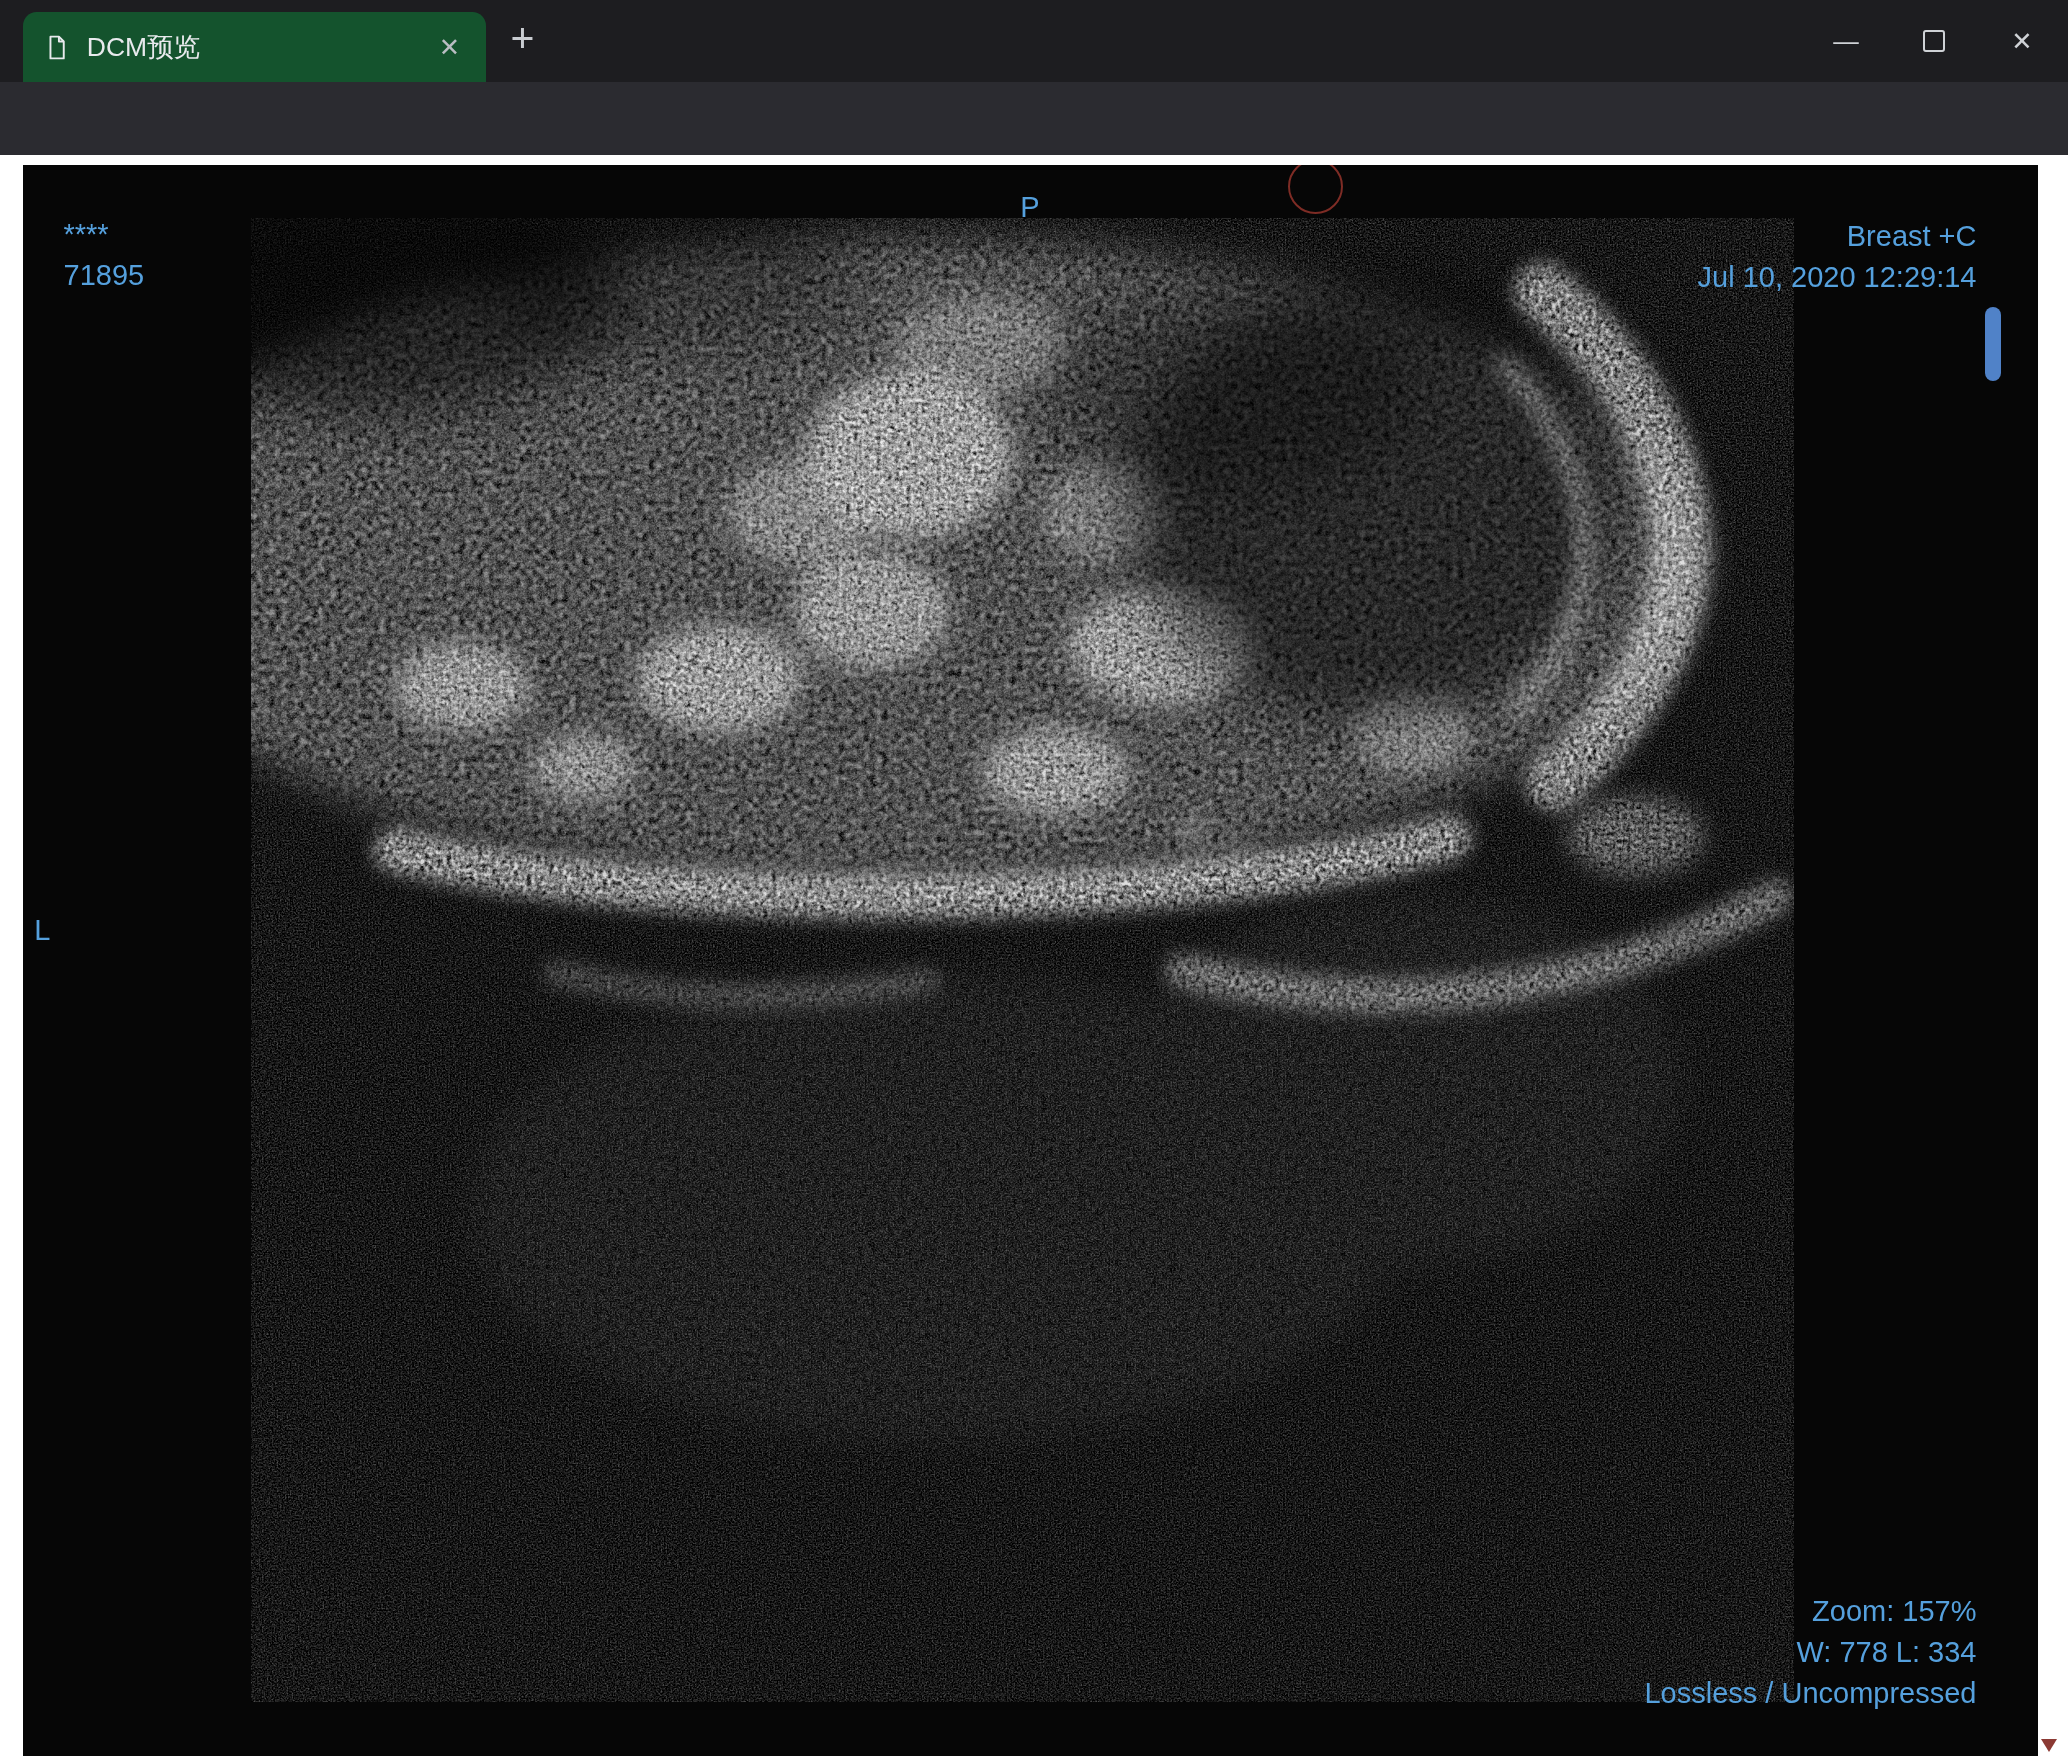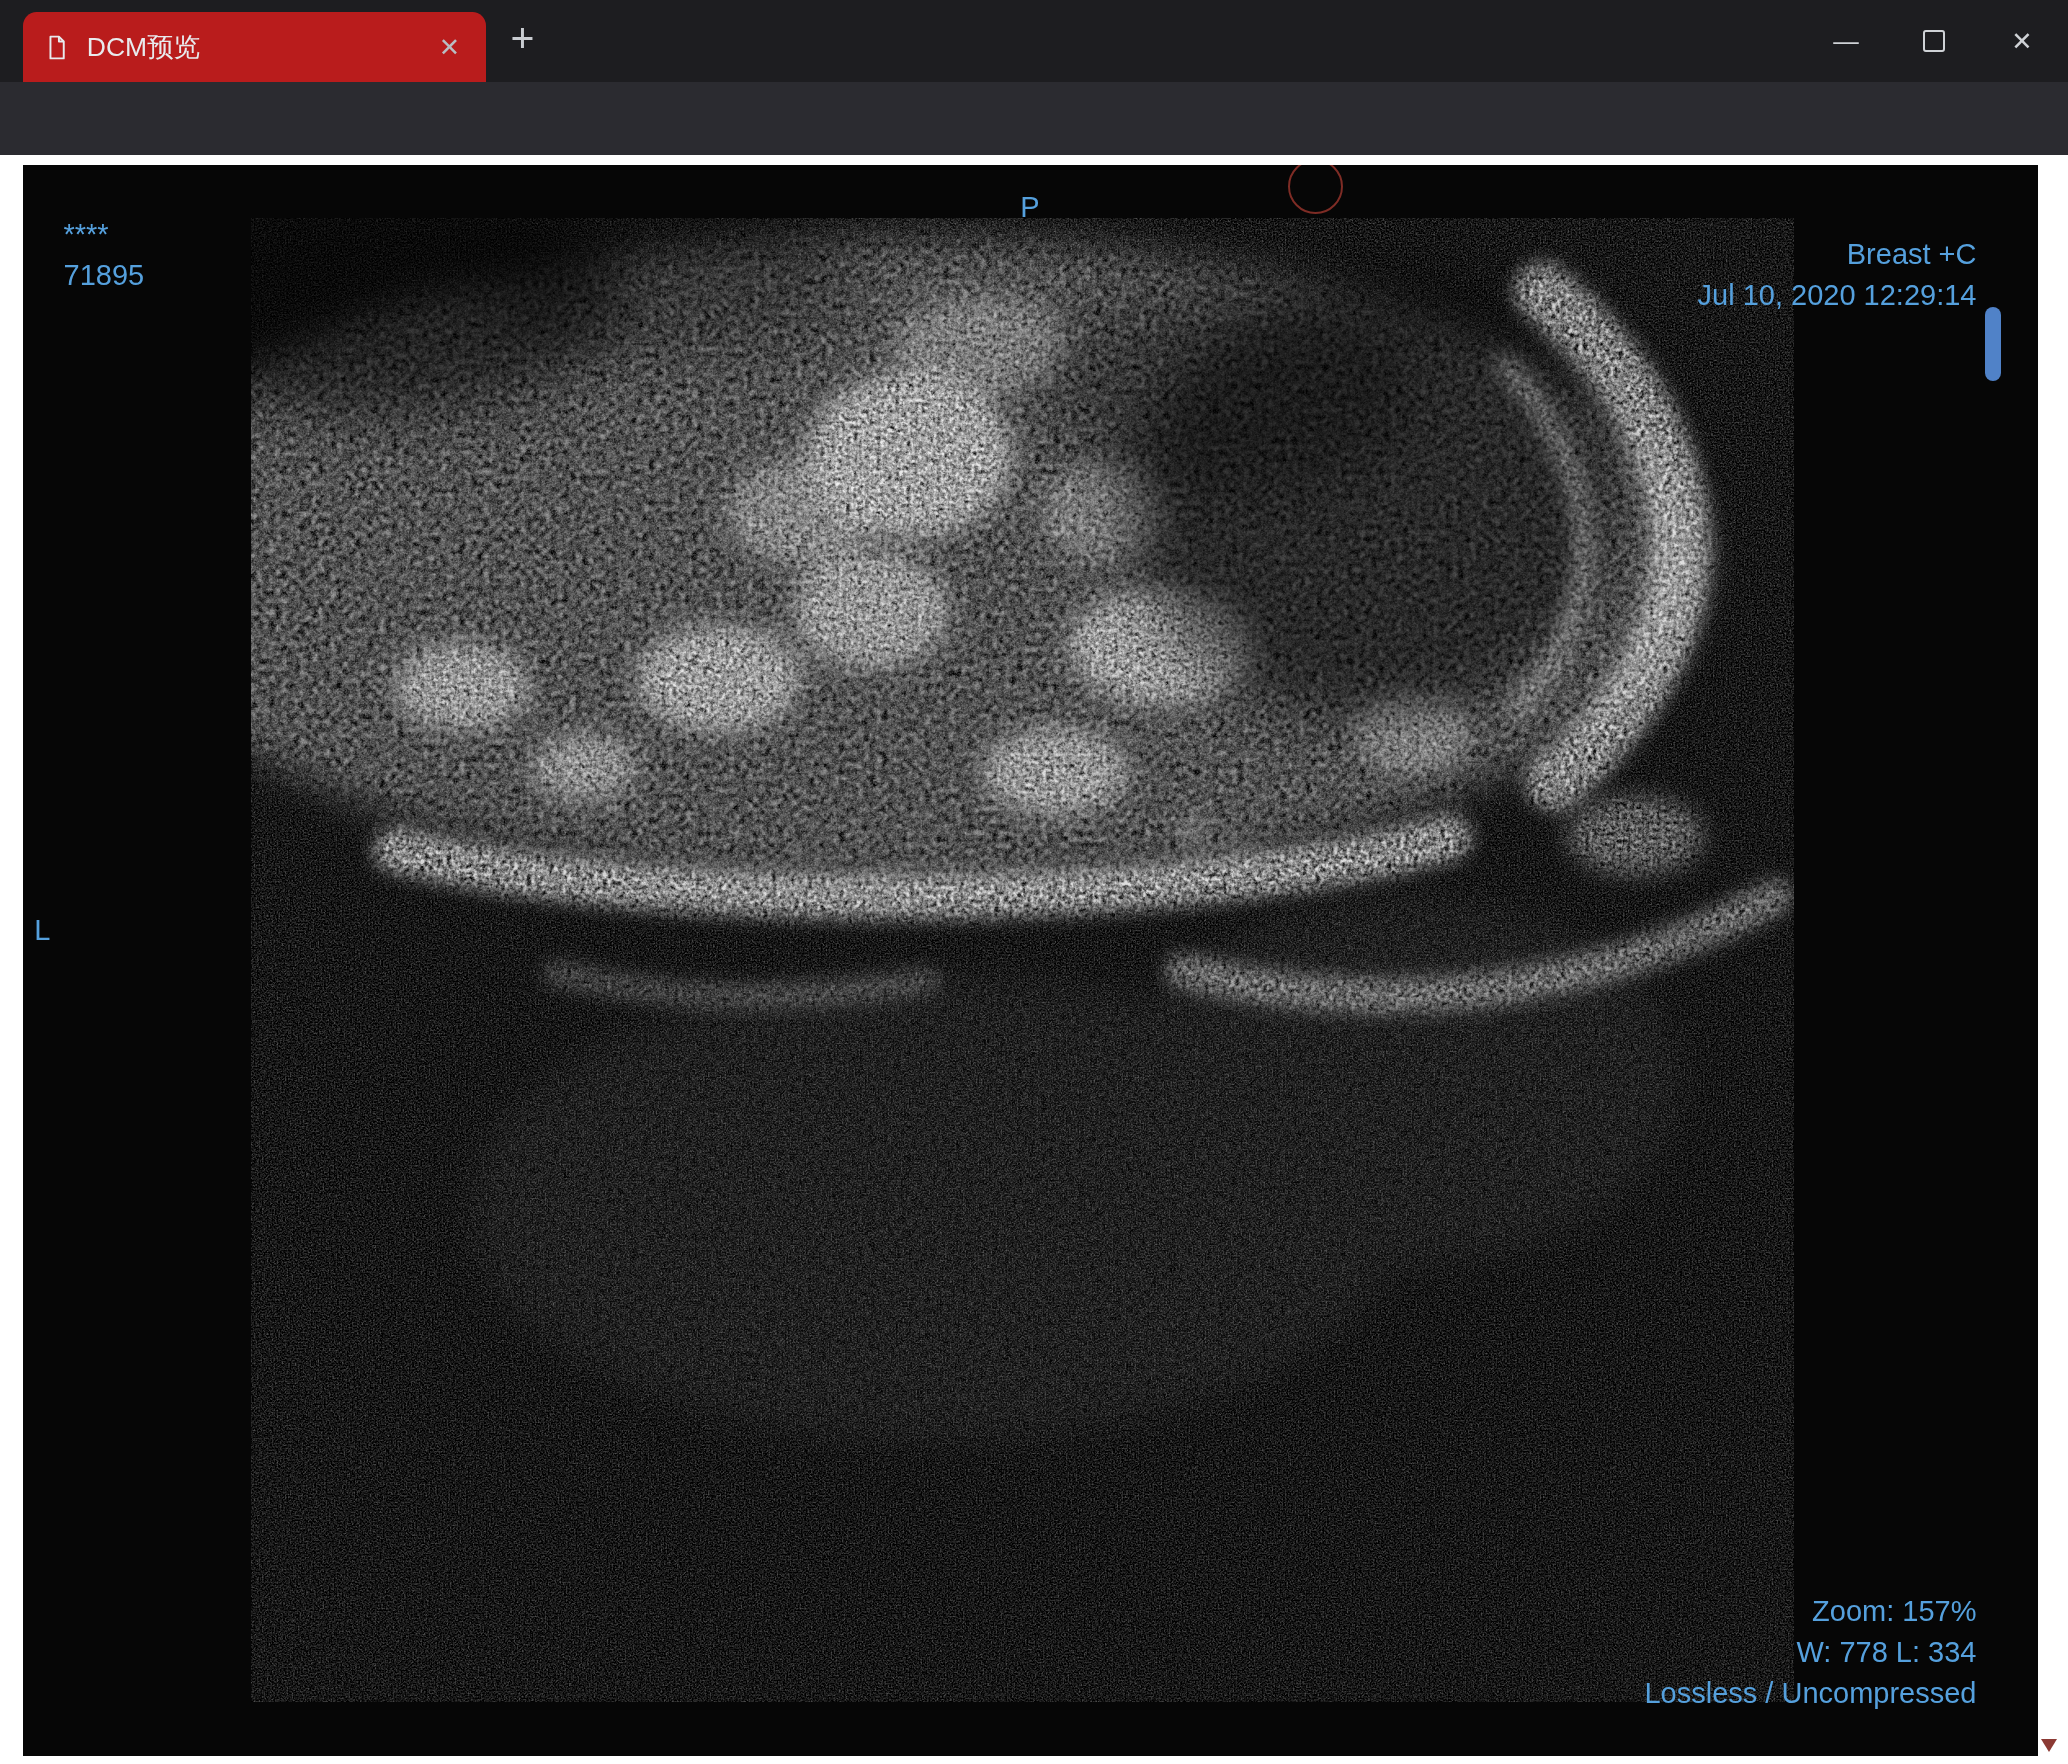--- a/index.html
+++ b/index.html
@@ -1,21 +1,21 @@
 <!DOCTYPE html>
 <html><head>
 <meta charset="utf-8">
 <style>
   * { margin:0; padding:0; box-sizing:border-box; }
   body { background:#ffffff; font-family:"Liberation Sans", sans-serif; }
   .screen { position:relative; width:2068px; height:1764px; overflow:hidden; background:#ffffff; }
 
   
   .tabbar { position:absolute; left:0; top:0; width:2068px; height:82px; background:#1d1d20; }
-  .tab { position:absolute; left:22.5px; top:11.8px; width:463px; height:71px; background:#b91c1c;
+  .tab { position:absolute; left:22.5px; top:11.8px; width:463px; height:71px; background:#14532d;
          border-radius:13.7px 13.7px 0 0; display:flex; align-items:center; padding:0 19.6px; }
   .favicon { width:29px; height:29px; flex:0 0 auto; }
   .tab-title { color:#e8eaed; font-size:26.5px; margin-left:15.7px; flex:1 1 auto; white-space:nowrap; overflow:hidden; }
   .tab-close { color:#b9bdc2; font-size:25.5px; width:33px; text-align:center; cursor:default; }
   .newtab { position:absolute; left:500px; top:15.7px; width:45px; height:45px; color:#c9ccd1;
             font-size:41px; line-height:45px; text-align:center; font-weight:300; }
   .win-controls { position:absolute; right:2px; top:0; height:82px; display:flex; }
   .winbtn { width:88px; height:82px; display:flex; align-items:center; justify-content:center;
             color:#cfd2d6; font-size:25.5px; }
   .maxbox { width:21.6px; height:21.6px; border:2px solid #cfd2d6; border-radius:2.9px; display:block; }
@@ -42,21 +42,21 @@
 
   
   .page { position:absolute; left:0; top:155px; width:2068px; height:1609px; background:#ffffff; }
   .viewer { position:absolute; left:22.5px; top:9.8px; width:2015px; height:1591px; background:#060606; overflow:hidden; }
   .mri { position:absolute; left:228px; top:53px; width:1543px; height:1484px; }
   .mri svg { width:100%; height:100%; display:block; }
 
   .ov { position:absolute; color:#55a0dd; font-size:29px; line-height:41px; }
   .ov.tl { left:41px; top:49px; }
   .ov.p  { left:0; top:22.5px; width:100%; text-align:center; }
-  .ov.tr { right:61px; top:69px; text-align:right; }
+  .ov.tr { right:61px; top:51px; text-align:right; }
   .ov.l  { left:11.8px; top:745px; }
   .ov.bl { left:41px; top:1385px; }
   .ov.br { right:61px; top:1426px; text-align:right; }
 
   .red-circle { position:absolute; left:1265px; top:-5.9px; width:55px; height:55px;
                 border:2.9px solid #7e2c25; border-radius:50%; }
   .scroll-thumb { position:absolute; left:1962px; top:142px; width:16.7px; height:74px;
                   border-radius:8.8px; background:#5082c8; }
   .down-arrow { position:absolute; left:2041px; top:1584px; width:0; height:0;
                 border-left:8.8px solid transparent; border-right:8.8px solid transparent;

